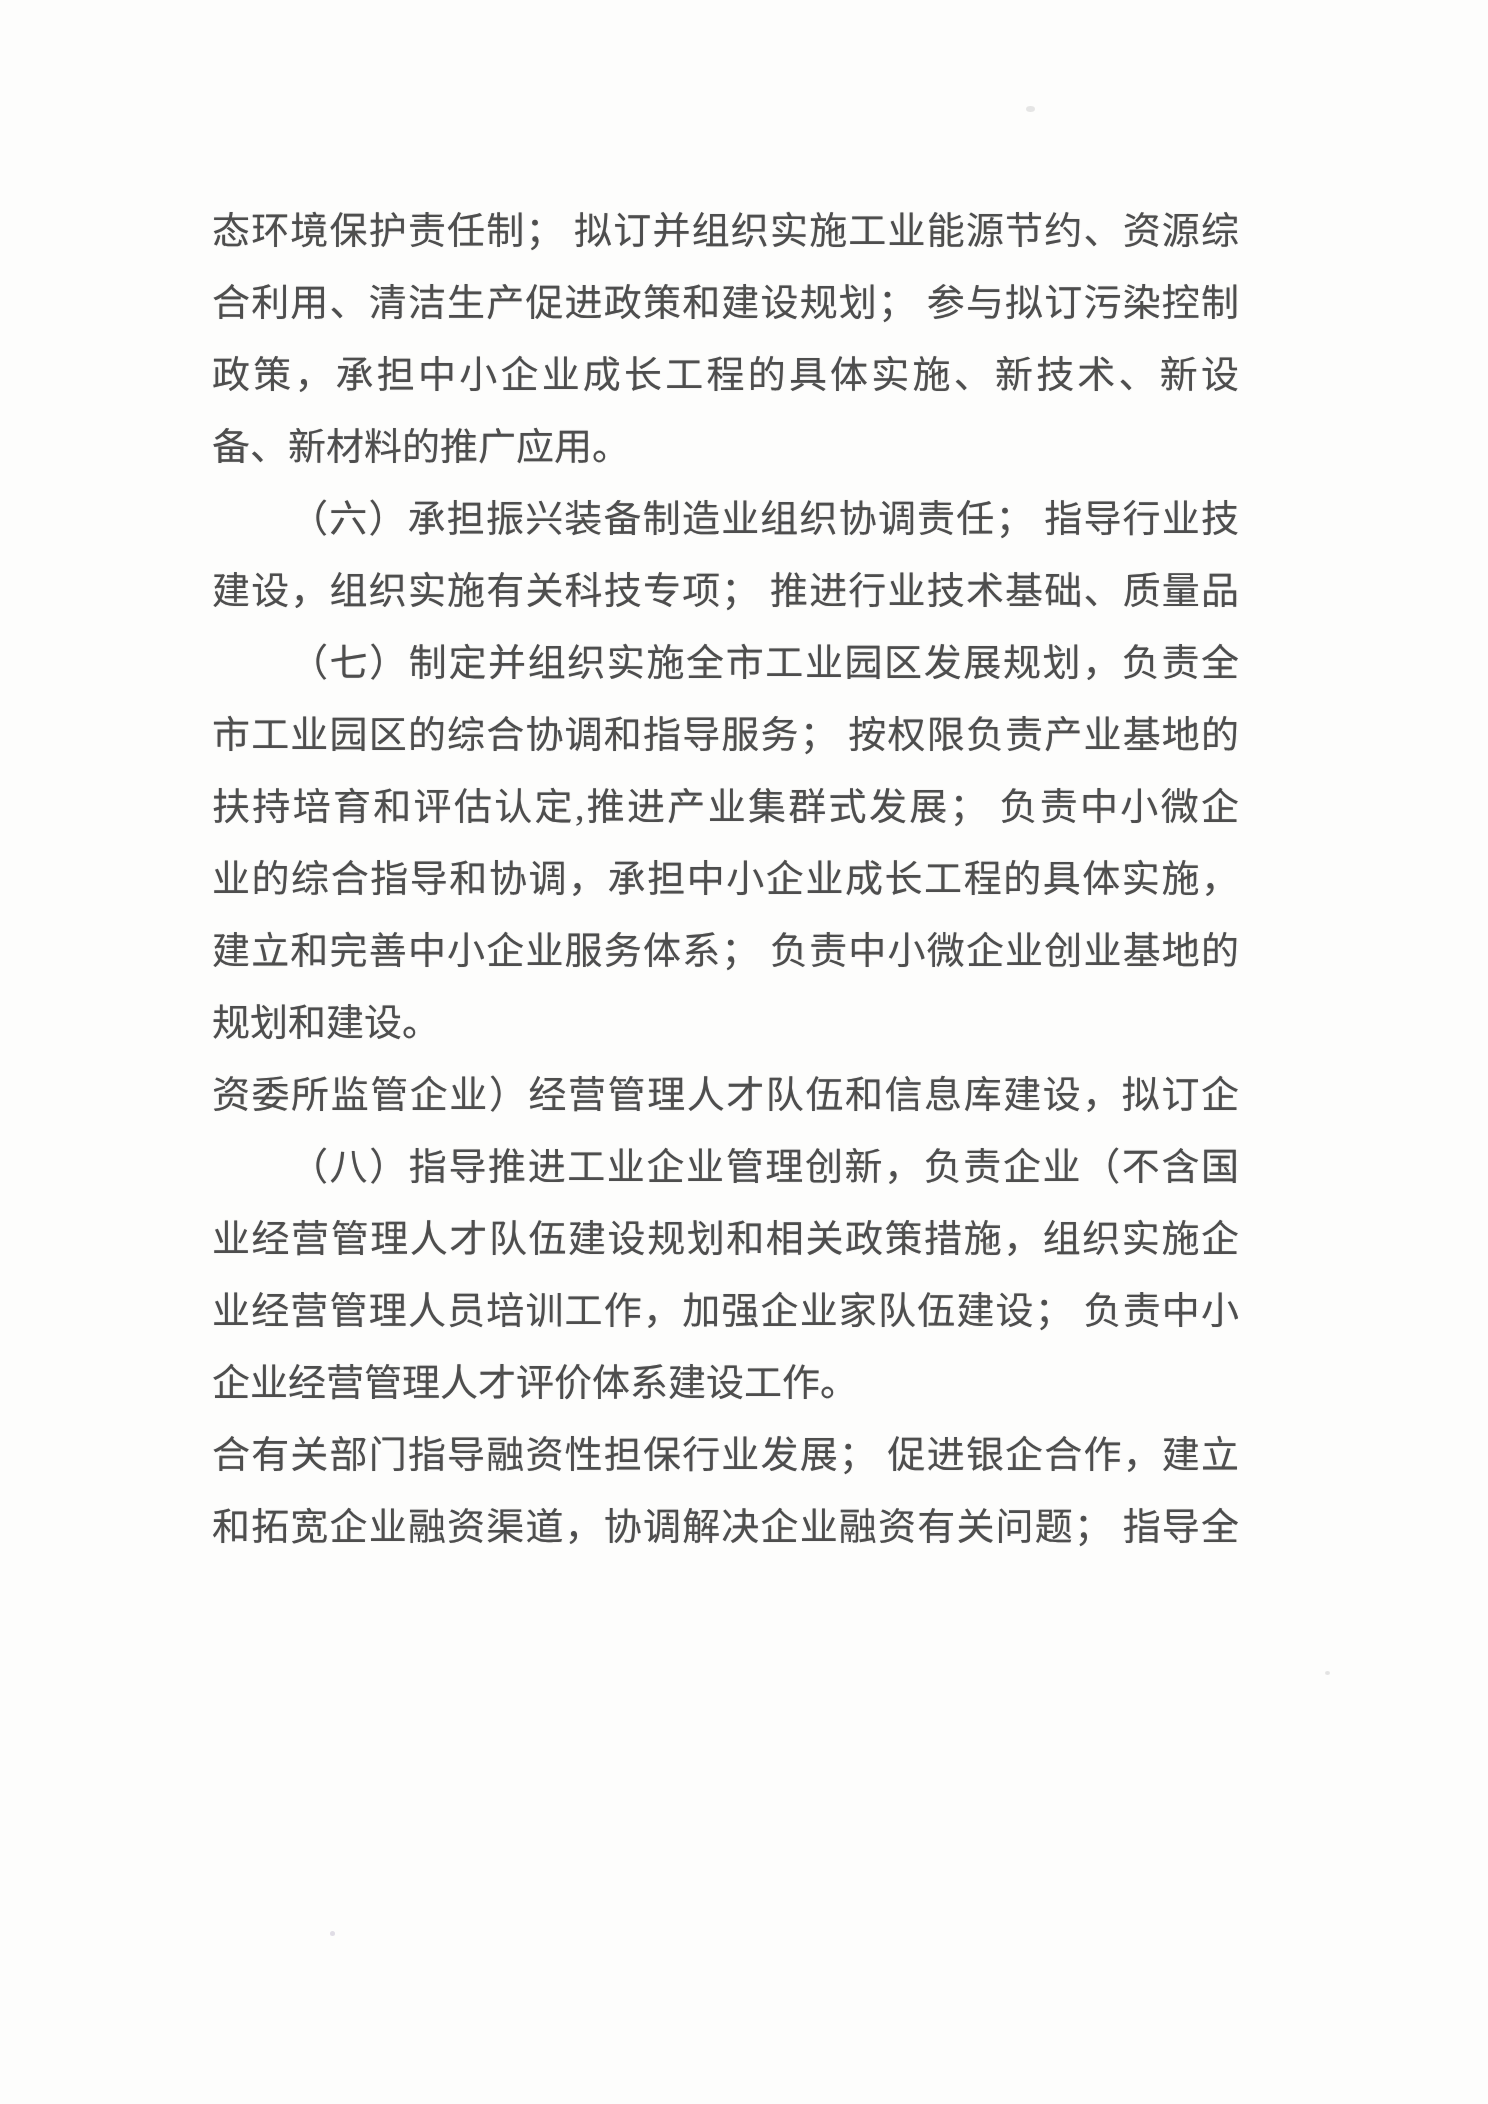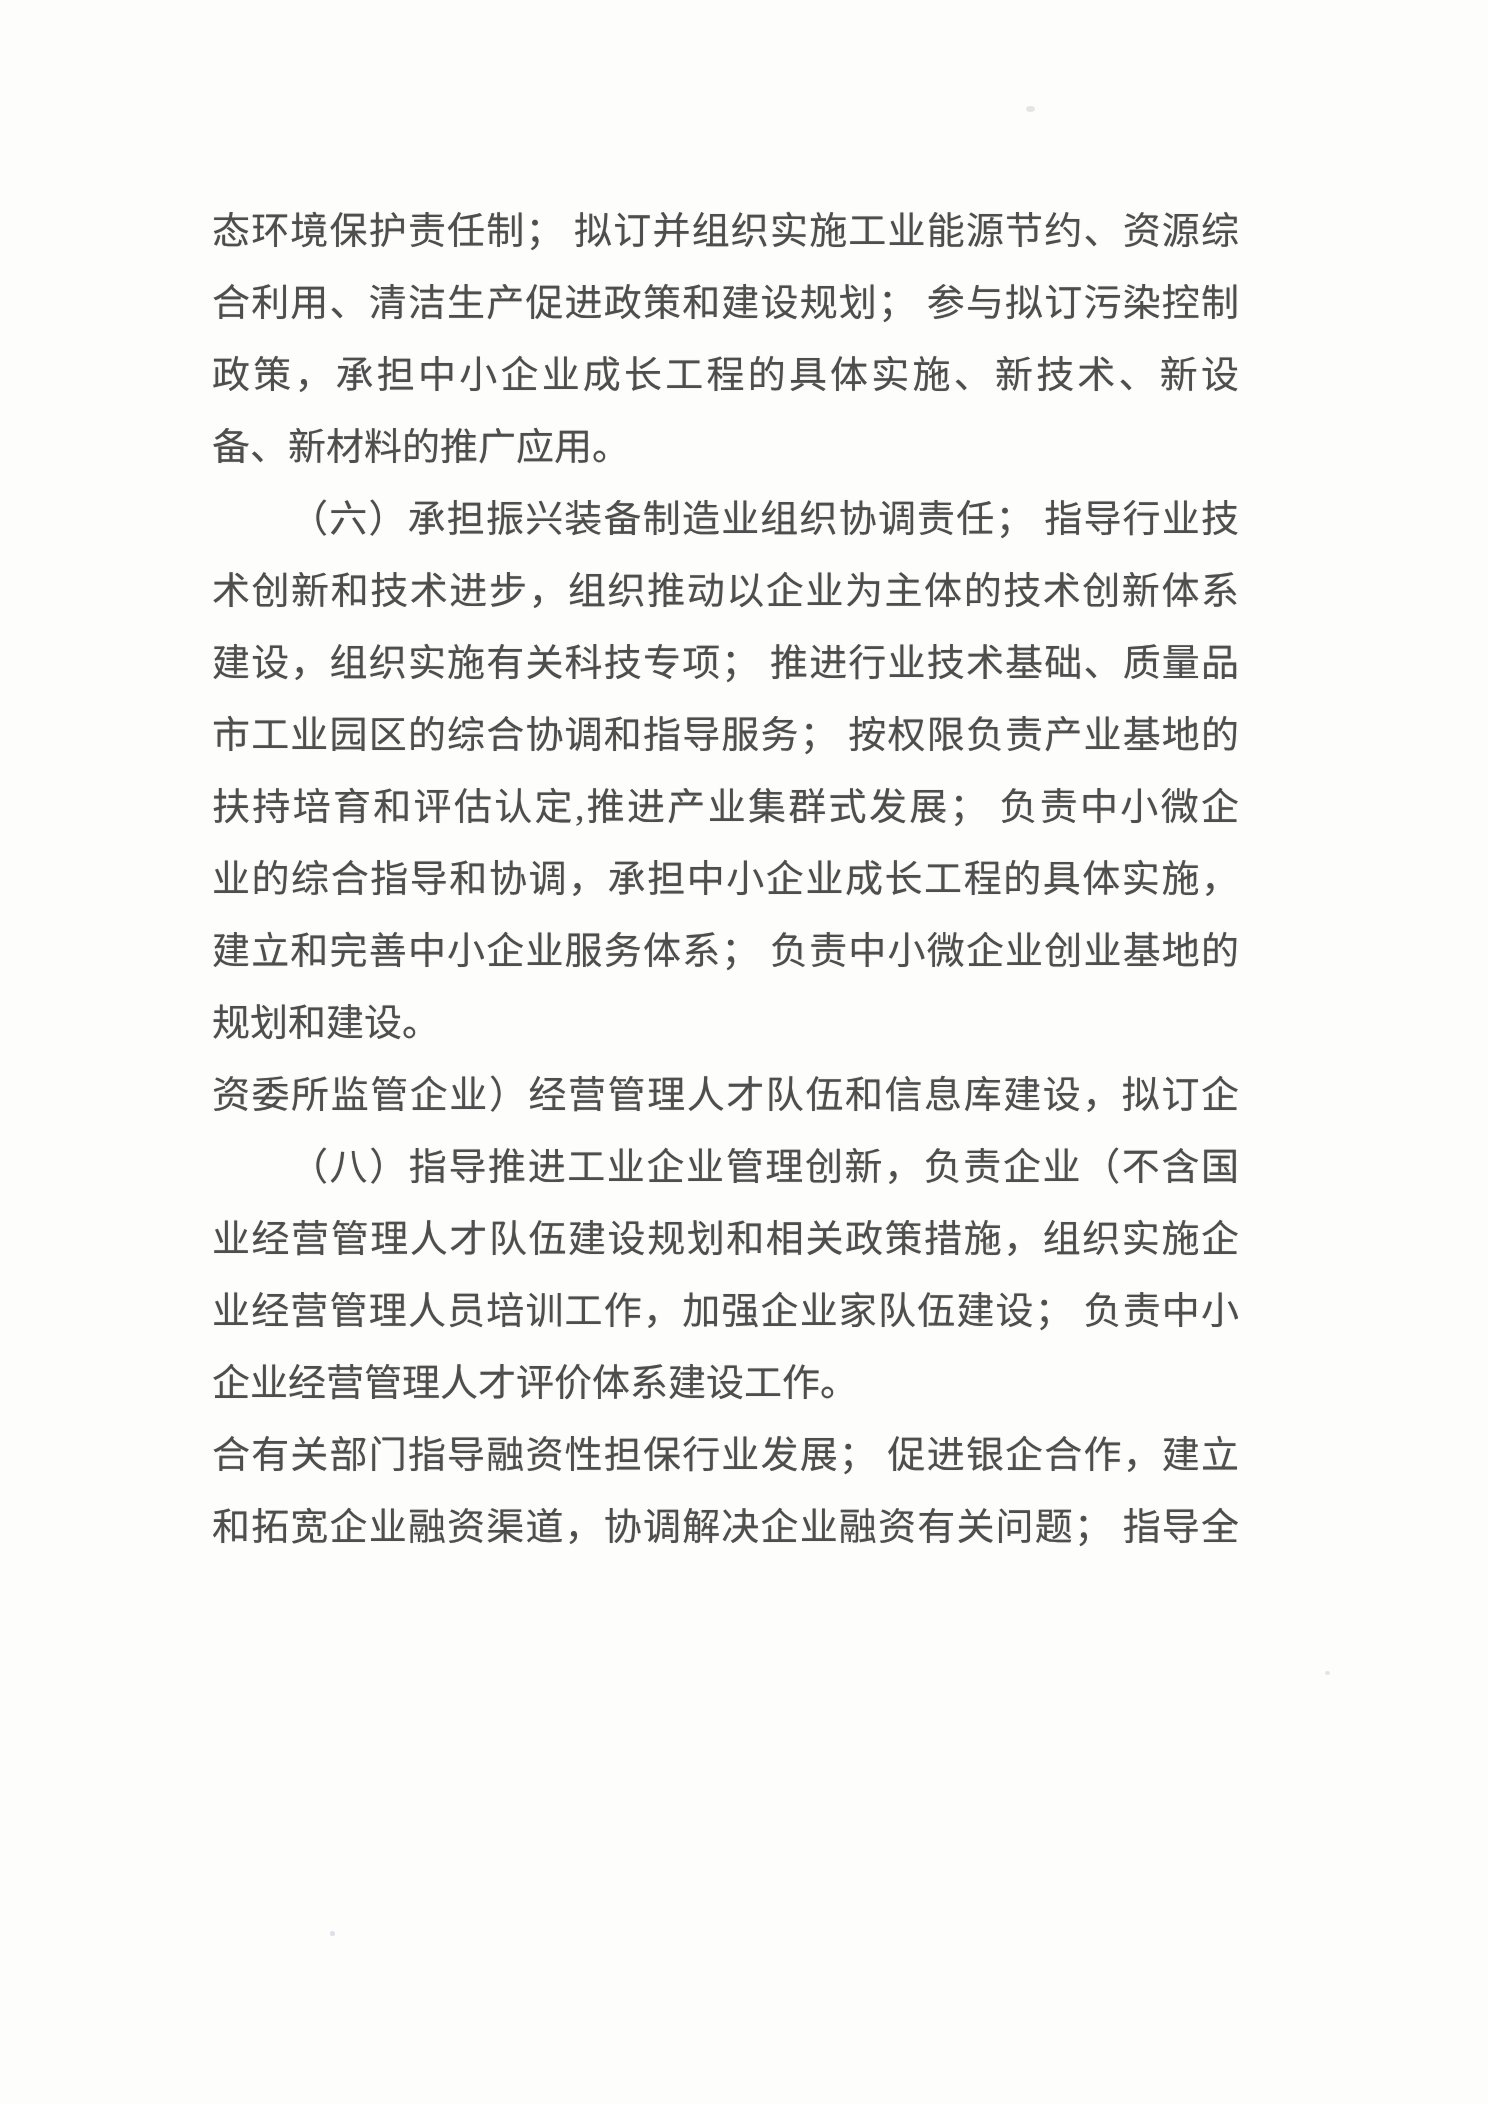--- a/index.html
+++ b/index.html
@@ -52,22 +52,22 @@
 </head>
 <body>
 
 <div class="page" style="background: rgb(253, 253, 252);">
   <div class="text-block" id="text-block" style="color: rgb(78, 78, 78);">
       <div class="line">态环境保护责任制； 拟订并组织实施工业能源节约、资源综</div>
       <div class="line">合利用、清洁生产促进政策和建设规划； 参与拟订污染控制</div>
       <div class="line">政策，承担中小企业成长工程的具体实施、新技术、新设</div>
       <div class="line end">备、新材料的推广应用。</div>
       <div class="line indent">（六）承担振兴装备制造业组织协调责任； 指导行业技</div>
-      <div class="line">术创新和技术进步，组织推动以企业为主体的技术创新体系</div>
       <div class="line">建设，组织实施有关科技专项； 推进行业技术基础、质量品</div>
+      <div class="line indent">（七）制定并组织实施全市工业园区发展规划，负责全</div>
       <div class="line">市工业园区的综合协调和指导服务； 按权限负责产业基地的</div>
       <div class="line">扶持培育和评估认定,推进产业集群式发展； 负责中小微企</div>
       <div class="line">业的综合指导和协调，承担中小企业成长工程的具体实施，</div>
       <div class="line">建立和完善中小企业服务体系； 负责中小微企业创业基地的</div>
       <div class="line end">规划和建设。</div>
       <div class="line">资委所监管企业）经营管理人才队伍和信息库建设，拟订企</div>
       <div class="line indent">（八）指导推进工业企业管理创新，负责企业（不含国</div>
       <div class="line">业经营管理人才队伍建设规划和相关政策措施，组织实施企</div>
       <div class="line">业经营管理人员培训工作，加强企业家队伍建设； 负责中小</div>
       <div class="line end">企业经营管理人才评价体系建设工作。</div>

